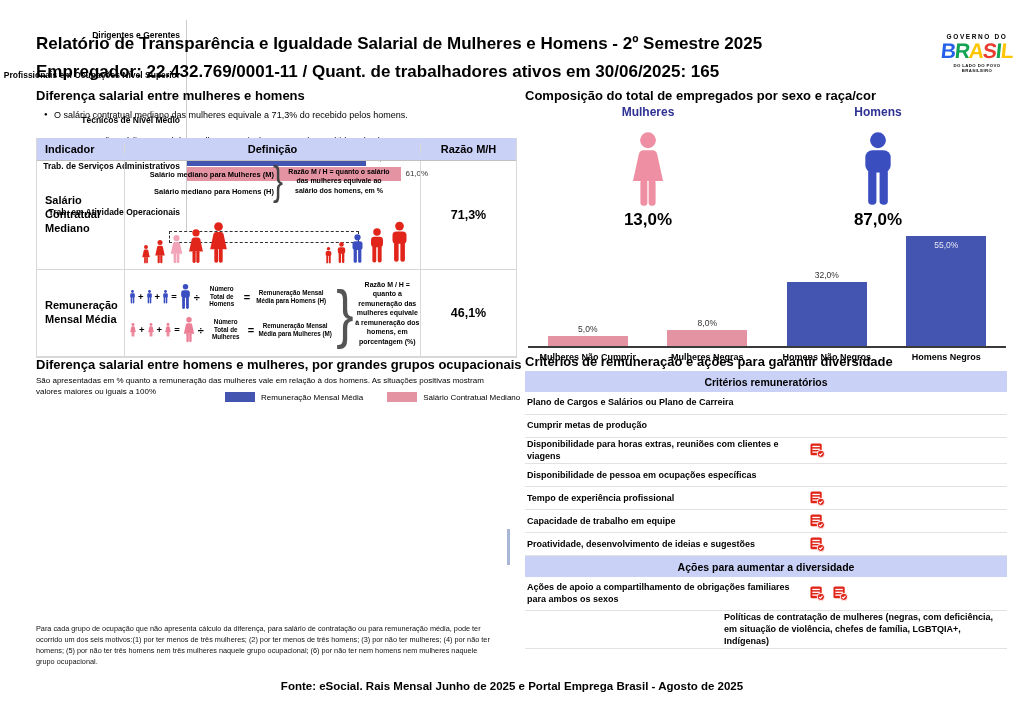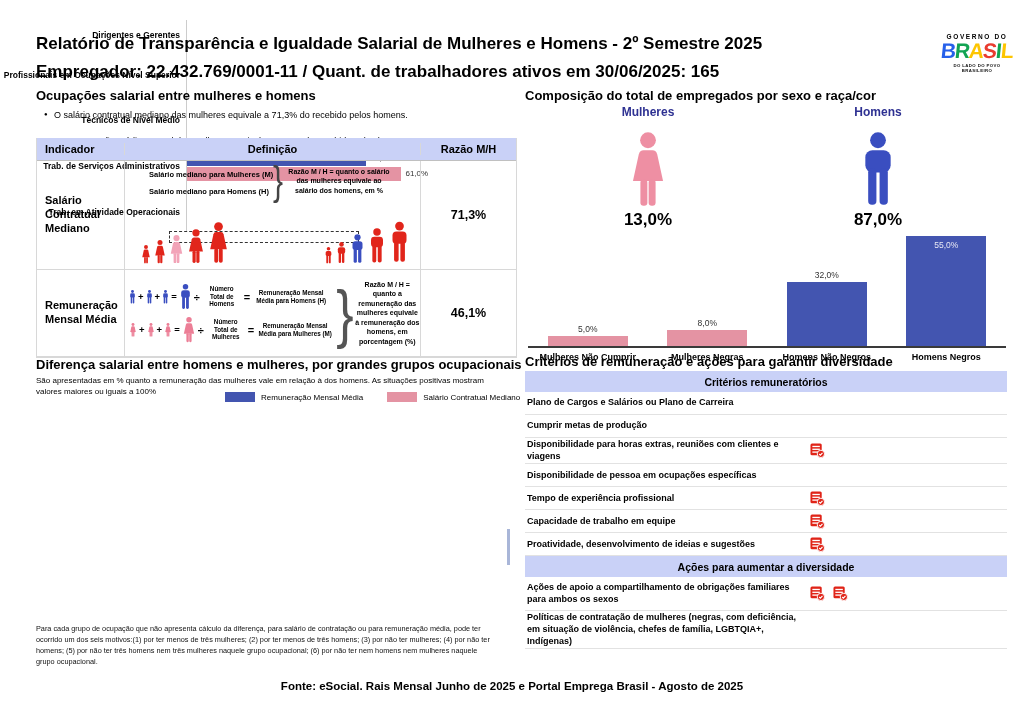--- a/index.html
+++ b/index.html
@@ -25,21 +25,21 @@
   
   .wg-table{left:36px;top:138px;width:479px;border:1px solid #d8d8d8;border-top:none;}
   .wg-head{display:flex;background:#c9d1f7;height:22px;align-items:center;font-size:11px;font-weight:bold;border-bottom:1px solid #c0c0c0;}
   .wg-row{display:flex;border-bottom:1px solid #d8d8d8;}
   .wc1{width:88px;border-right:1px solid #d8d8d8;box-sizing:border-box;padding-left:8px;}
   .wc2{width:296px;border-right:1px solid #d8d8d8;box-sizing:border-box;position:relative;}
   .wc3{width:95px;box-sizing:border-box;text-align:center;}
   .wg-row .wc1{display:flex;align-items:center;font-size:11px;font-weight:bold;line-height:1.25;}
   .wg-row .wc3{display:flex;align-items:center;justify-content:center;font-size:12.5px;font-weight:bold;}
   .r1{height:108px;}.r2{height:86px;}
-  .def-lines{position:absolute;left:24px;top:9px;width:135px;text-align:left;font-size:7.5px;font-weight:bold;line-height:1.45;}
+  .def-lines{position:absolute;left:14px;top:9px;width:135px;text-align:right;font-size:7.5px;font-weight:bold;line-height:1.45;}
   .def-lines div{margin-bottom:6px;}
   .brace1{position:absolute;left:148px;top:-2px;font-size:30px;font-weight:400;color:#444;transform:scaleY(1.35);transform-origin:top;}
   .note1{position:absolute;left:162px;top:6px;width:104px;text-align:center;font-size:7px;font-weight:bold;line-height:1.35;}
   .people{position:absolute;left:6px;right:6px;bottom:5px;height:52px;}
   .pgrp{position:absolute;bottom:0;display:flex;align-items:flex-end;gap:3px;}
   .pgrp.left{left:10px;}
   .pgrp.right{right:4px;}
   .dashband{position:absolute;left:38px;top:19px;width:188px;height:10px;border:1.5px dashed #333;}
   .fig{display:block;}
   
@@ -121,21 +121,21 @@
     <div>Empregador: 22.432.769/0001-11 / Quant. de trabalhadores ativos em 30/06/2025: 165</div>
   </div>
 
 
   <div class="abs govlogo">
     <div class="g1">GOVERNO DO</div>
     <div class="g2"><span class="c-b1">B</span><span class="c-gr">R</span><span class="c-yl">A</span><span class="c-rd">S</span><span class="c-gr">I</span><span class="c-yl">L</span></div>
     <div class="g3">DO LADO DO POVO BRASILEIRO</div>
   </div>
 
-  <div class="abs sec-title" style="left:36px;top:88px;">Ocupações salarial entre mulheres e homens</div>
+  <div class="abs sec-title" style="left:36px;top:88px;">Diferença salarial entre mulheres e homens</div>
   <div class="abs bullet" style="left:44px;top:110px;">O salário contratual mediano das mulheres equivale a 71,3% do recebido pelos homens.</div>
   <div class="abs bullet" style="left:44px;top:126px;">A remuneração média mensal das mulheres equivale a 46,1% da recebida pelos homens.</div>
 
   <div class="abs wg-table">
     <div class="wg-head">
       <div class="wc1">Indicador</div>
       <div class="wc2" style="text-align:center;">Definição</div>
       <div class="wc3">Razão M/H</div>
     </div>
 
@@ -423,21 +423,21 @@
   <svg class="check-icon" width="15" height="15" viewBox="0 0 16 16">
     <rect x="0.5" y="0.5" width="12" height="12.5" rx="1.6" fill="#e02418"></rect>
     <rect x="2.5" y="3" width="8" height="1.4" fill="#fff"></rect>
     <rect x="2.5" y="6" width="8" height="1.4" fill="#fff"></rect>
     <rect x="2.5" y="9" width="8" height="1.4" fill="#fff"></rect>
     <circle cx="11.6" cy="11.6" r="3.9" fill="#e02418" stroke="#fff" stroke-width="1"></circle>
     <path d="M9.8 11.7 l1.3 1.2 2.2-2.4" fill="none" stroke="#fff" stroke-width="1.3"></path>
   </svg>
 </div>
     </div>
-    <div class="crit-row" style="min-height:30px;">
+    <div class="crit-row" style="min-height:30px;justify-content:flex-end;">
       <div class="crit-label">Políticas de contratação de mulheres (negras, com deficiência, em situação de violência, chefes de família, LGBTQIA+, Indígenas)</div>
       <div class="crit-icons"></div>
     </div>
   </div>
 
   <div class="abs footer">Fonte: eSocial. Rais Mensal Junho de 2025 e Portal Emprega Brasil - Agosto de 2025</div>
 
 </div>
 
 </body></html>

